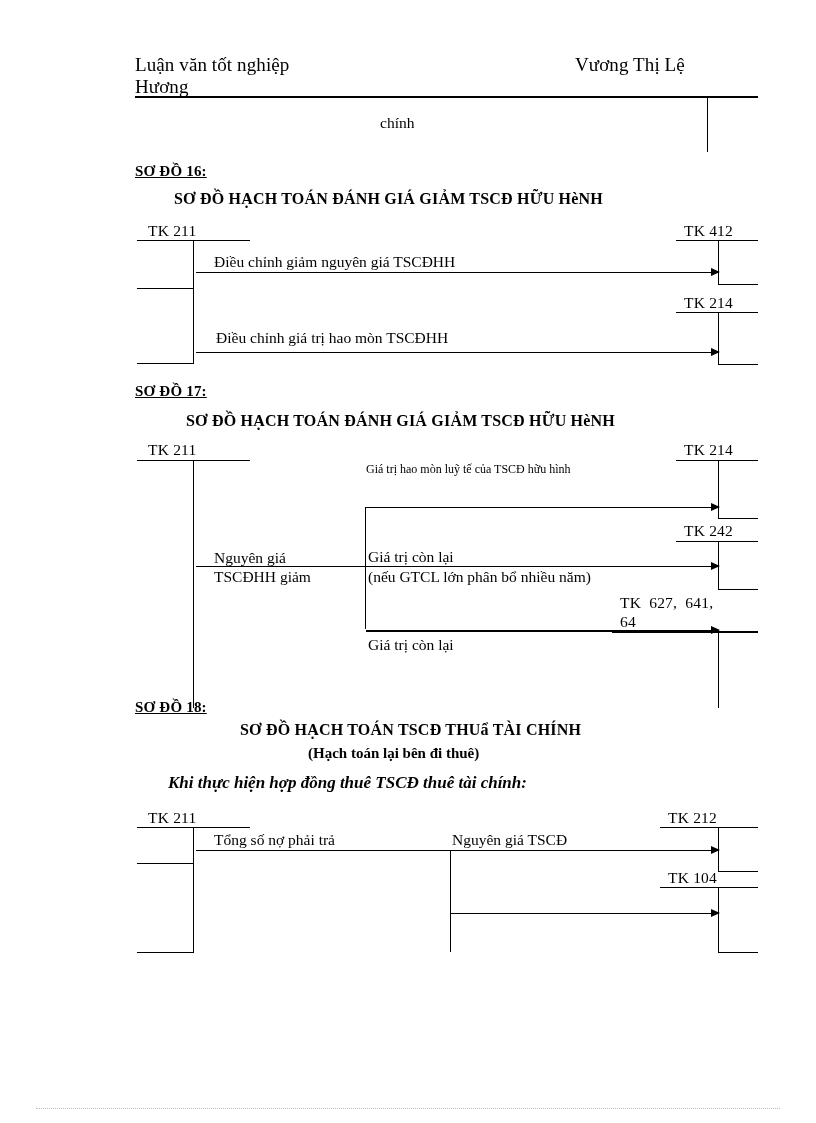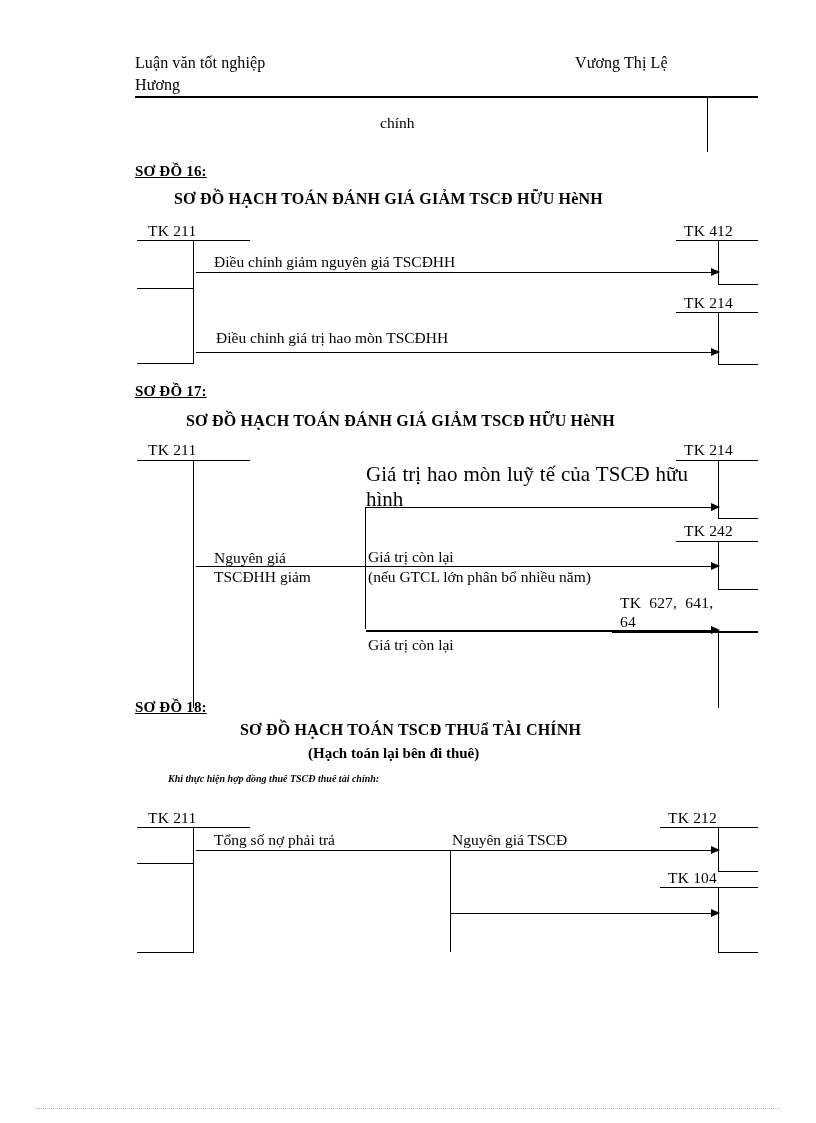--- a/index.html
+++ b/index.html
@@ -40,52 +40,52 @@
     border-left: 9px solid #000;
   }
 
   
   .txt {
     position: absolute;
     white-space: pre;
     line-height: 1.18;
   }
   .hdr {
-    font-size: 16px;
+    font-size: 19px;
     letter-spacing: 0.1px;
   }
   .sodo-label {
     font-size: 15px;
     font-weight: bold;
     text-decoration: underline;
     letter-spacing: 0.2px;
   }
   .diagram-title {
     font-size: 16px;
     font-weight: bold;
     letter-spacing: 0.2px;
   }
   .diagram-subtitle {
     font-size: 15px;
     font-weight: bold;
   }
   .italic-note {
-    font-size: 10px;
+    font-size: 17px;
     font-weight: bold;
     font-style: italic;
   }
   .tk {
     font-size: 15.5px;
     letter-spacing: 0.2px;
   }
   .flow {
     font-size: 15.5px;
   }
   .flow-just {
-    font-size: 21px;
+    font-size: 12px;
     white-space: normal;
     text-align: justify;
   }
   .chinh {
     font-size: 15.5px;
   }
   .footer-dots {
     position: absolute;
     border-top: 1px dotted #b9c4b0;
   }

